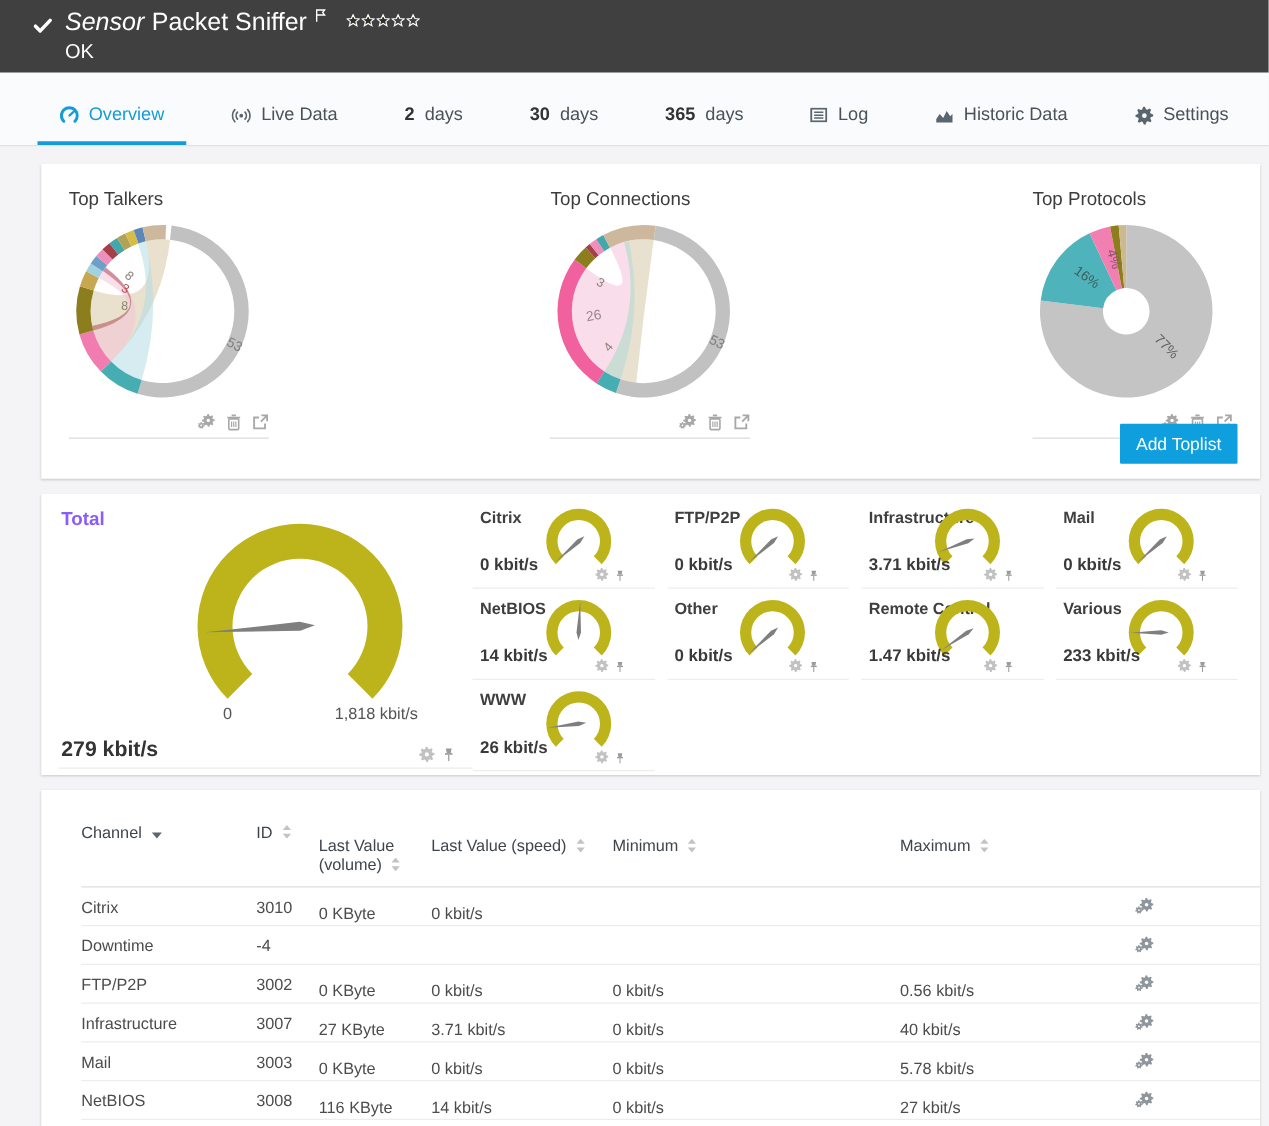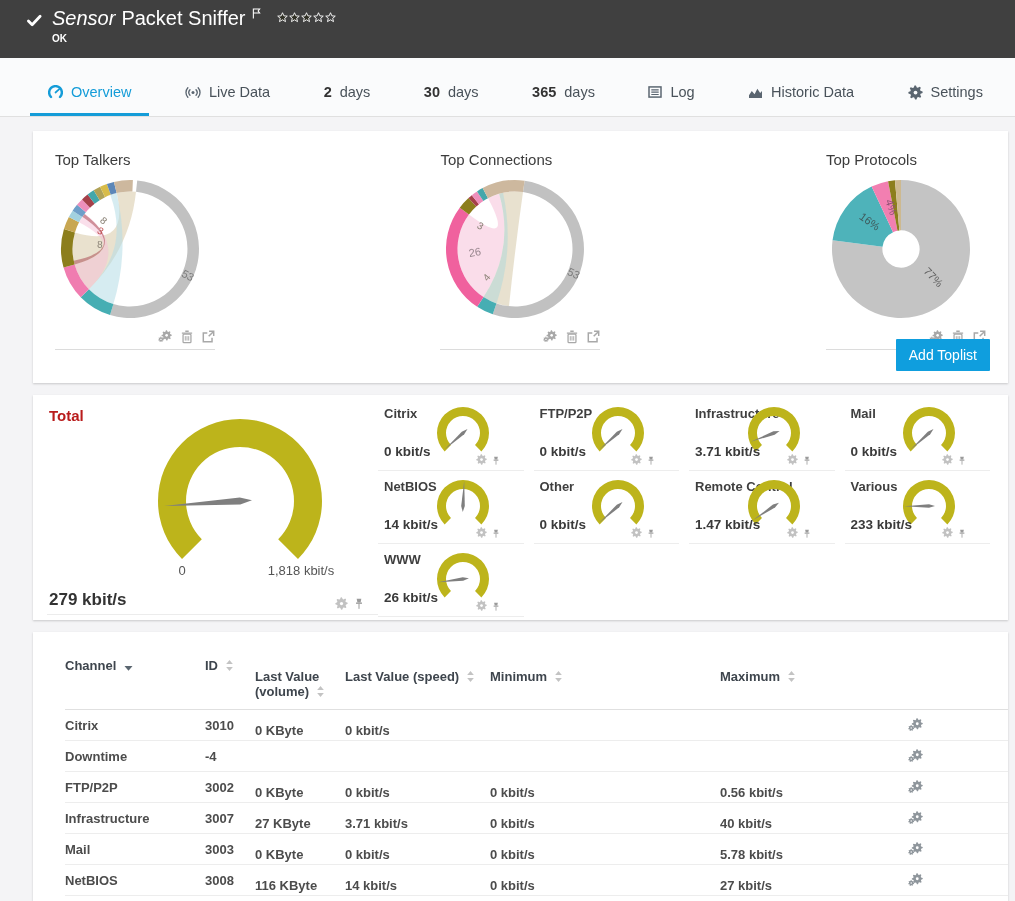--- a/index.html
+++ b/index.html
@@ -6,21 +6,21 @@
   body{width:1015px;height:901px;overflow:hidden;background:#f4f4f6;
        font-family:"Liberation Sans","DejaVu Sans",sans-serif;color:#3c3c3c;}
   
   .topbar{height:58px;background:#b2ab10;position:relative;color:#fff;}
   .check{position:absolute;left:26px;top:13px;}
   .trow{position:absolute;left:52px;top:7px;display:flex;align-items:flex-start;}
   .trow .pfx{font-style:italic;font-size:20px;}
   .trow .ttl{font-size:20px;margin-left:6px;}
   .flagsup{margin-left:6px;margin-top:-2px;}
   .stars{display:flex;gap:1px;margin-left:16px;margin-top:2px;}
-  .okbadge{position:absolute;left:52px;top:33px;font-size:10px;font-weight:bold;}
+  .okbadge{position:absolute;left:52px;top:33px;font-size:16px;font-weight:normal;}
   
   .tabzone{background:#fafbfc;padding-top:13px;border-bottom:1px solid #e0e0e0;}
   .tabbar{display:flex;align-items:stretch;justify-content:space-between;
           padding:0 14px 0 30px;height:45px;}
   .tab{display:flex;align-items:center;gap:8px;padding:0 18px;cursor:pointer;
        font-size:14.5px;color:#49525a;border-bottom:3px solid transparent;}
   .tab .ticon{display:flex;color:#5a6570;}
   .tab.active{color:#149cd8;border-bottom-color:#149cd8;}
   .tab.active .ticon{color:#149cd8;}
   .tab .num{font-weight:bold;color:#333;}
@@ -39,36 +39,36 @@
   .tl-foot{display:flex;justify-content:flex-end;gap:9px;color:#a8a8a8;
            padding-bottom:5px;border-bottom:1px solid #dcdcdc;margin-top:2px;}
   .tl-foot span{cursor:pointer;display:flex;}
   .addbtn{position:absolute;right:18px;bottom:12px;background:#0f9ede;color:#fff;
           border:none;font-size:14px;padding:8px 13px;cursor:pointer;border-radius:1px;
           font-family:"Liberation Sans",sans-serif;}
   
   .gaugecard{height:225px;display:flex;position:relative;}
   .total-col{width:345px;position:relative;}
   .total-col:after{content:"";position:absolute;left:14px;right:0;bottom:5px;border-bottom:1px solid #ececec;}
-  .g-label{position:absolute;left:16px;top:12px;font-size:15px;font-weight:bold;color:#b91c1c;}
+  .g-label{position:absolute;left:16px;top:12px;font-size:15px;font-weight:bold;color:#8b5cf6;}
   .total-svg{position:absolute;left:92px;top:14px;}
   .g-value{position:absolute;left:16px;bottom:10px;font-size:17px;font-weight:bold;color:#333;}
   .total-icons{position:absolute;right:14px;bottom:10px;display:flex;gap:6px;align-items:flex-end;}
   .channel-grid{flex:1;display:grid;grid-template-columns:repeat(4,1fr);
                 grid-auto-rows:73px;padding:3px 8px 0 0;}
   .gcell{position:relative;margin-right:10px;border-bottom:1px solid #ededed;}
   .gcell.empty{border-bottom:none;}
   .gc-label{position:absolute;top:8px;left:6px;font-size:13px;font-weight:bold;color:#3f3f3f;}
   .gc-value{position:absolute;bottom:11px;left:6px;font-size:13.5px;font-weight:bold;color:#3a3a3a;}
   .gc-gauge{position:absolute;top:5px;right:26px;}
   .gc-icons{position:absolute;bottom:5px;right:24px;display:flex;gap:5px;align-items:flex-end;}
   .icon-gear{color:#c2c2c2;cursor:pointer;display:flex;}
   .icon-pin{color:#9b9b9b;cursor:pointer;display:flex;}
   
-  .tablecard{height:269px;overflow:hidden;padding:26px 0 0 32px;box-sizing:border-box;font-weight:bold;}
+  .tablecard{height:269px;overflow:hidden;padding:26px 0 0 32px;box-sizing:border-box;}
   .thead{display:flex;align-items:flex-start;border-bottom:1px solid #e0e0e0;padding-bottom:10px;}
   .th{font-size:13px;color:#3e454d;box-sizing:border-box;cursor:pointer;}
   .th .thlbl svg{vertical-align:-1px;margin-left:4px;}
   .tr{display:flex;align-items:center;height:30px;border-bottom:1px solid #ededed;
       font-size:13px;color:#4c4c4c;}
   .td{box-sizing:border-box;}
   .al{text-align:left;} .ar{margin-top:11px;} .ac{text-align:center;}
   .td.settings{display:flex;justify-content:center;color:#8f969c;}
   .td.settings span{cursor:pointer;display:flex;}
 </style>

